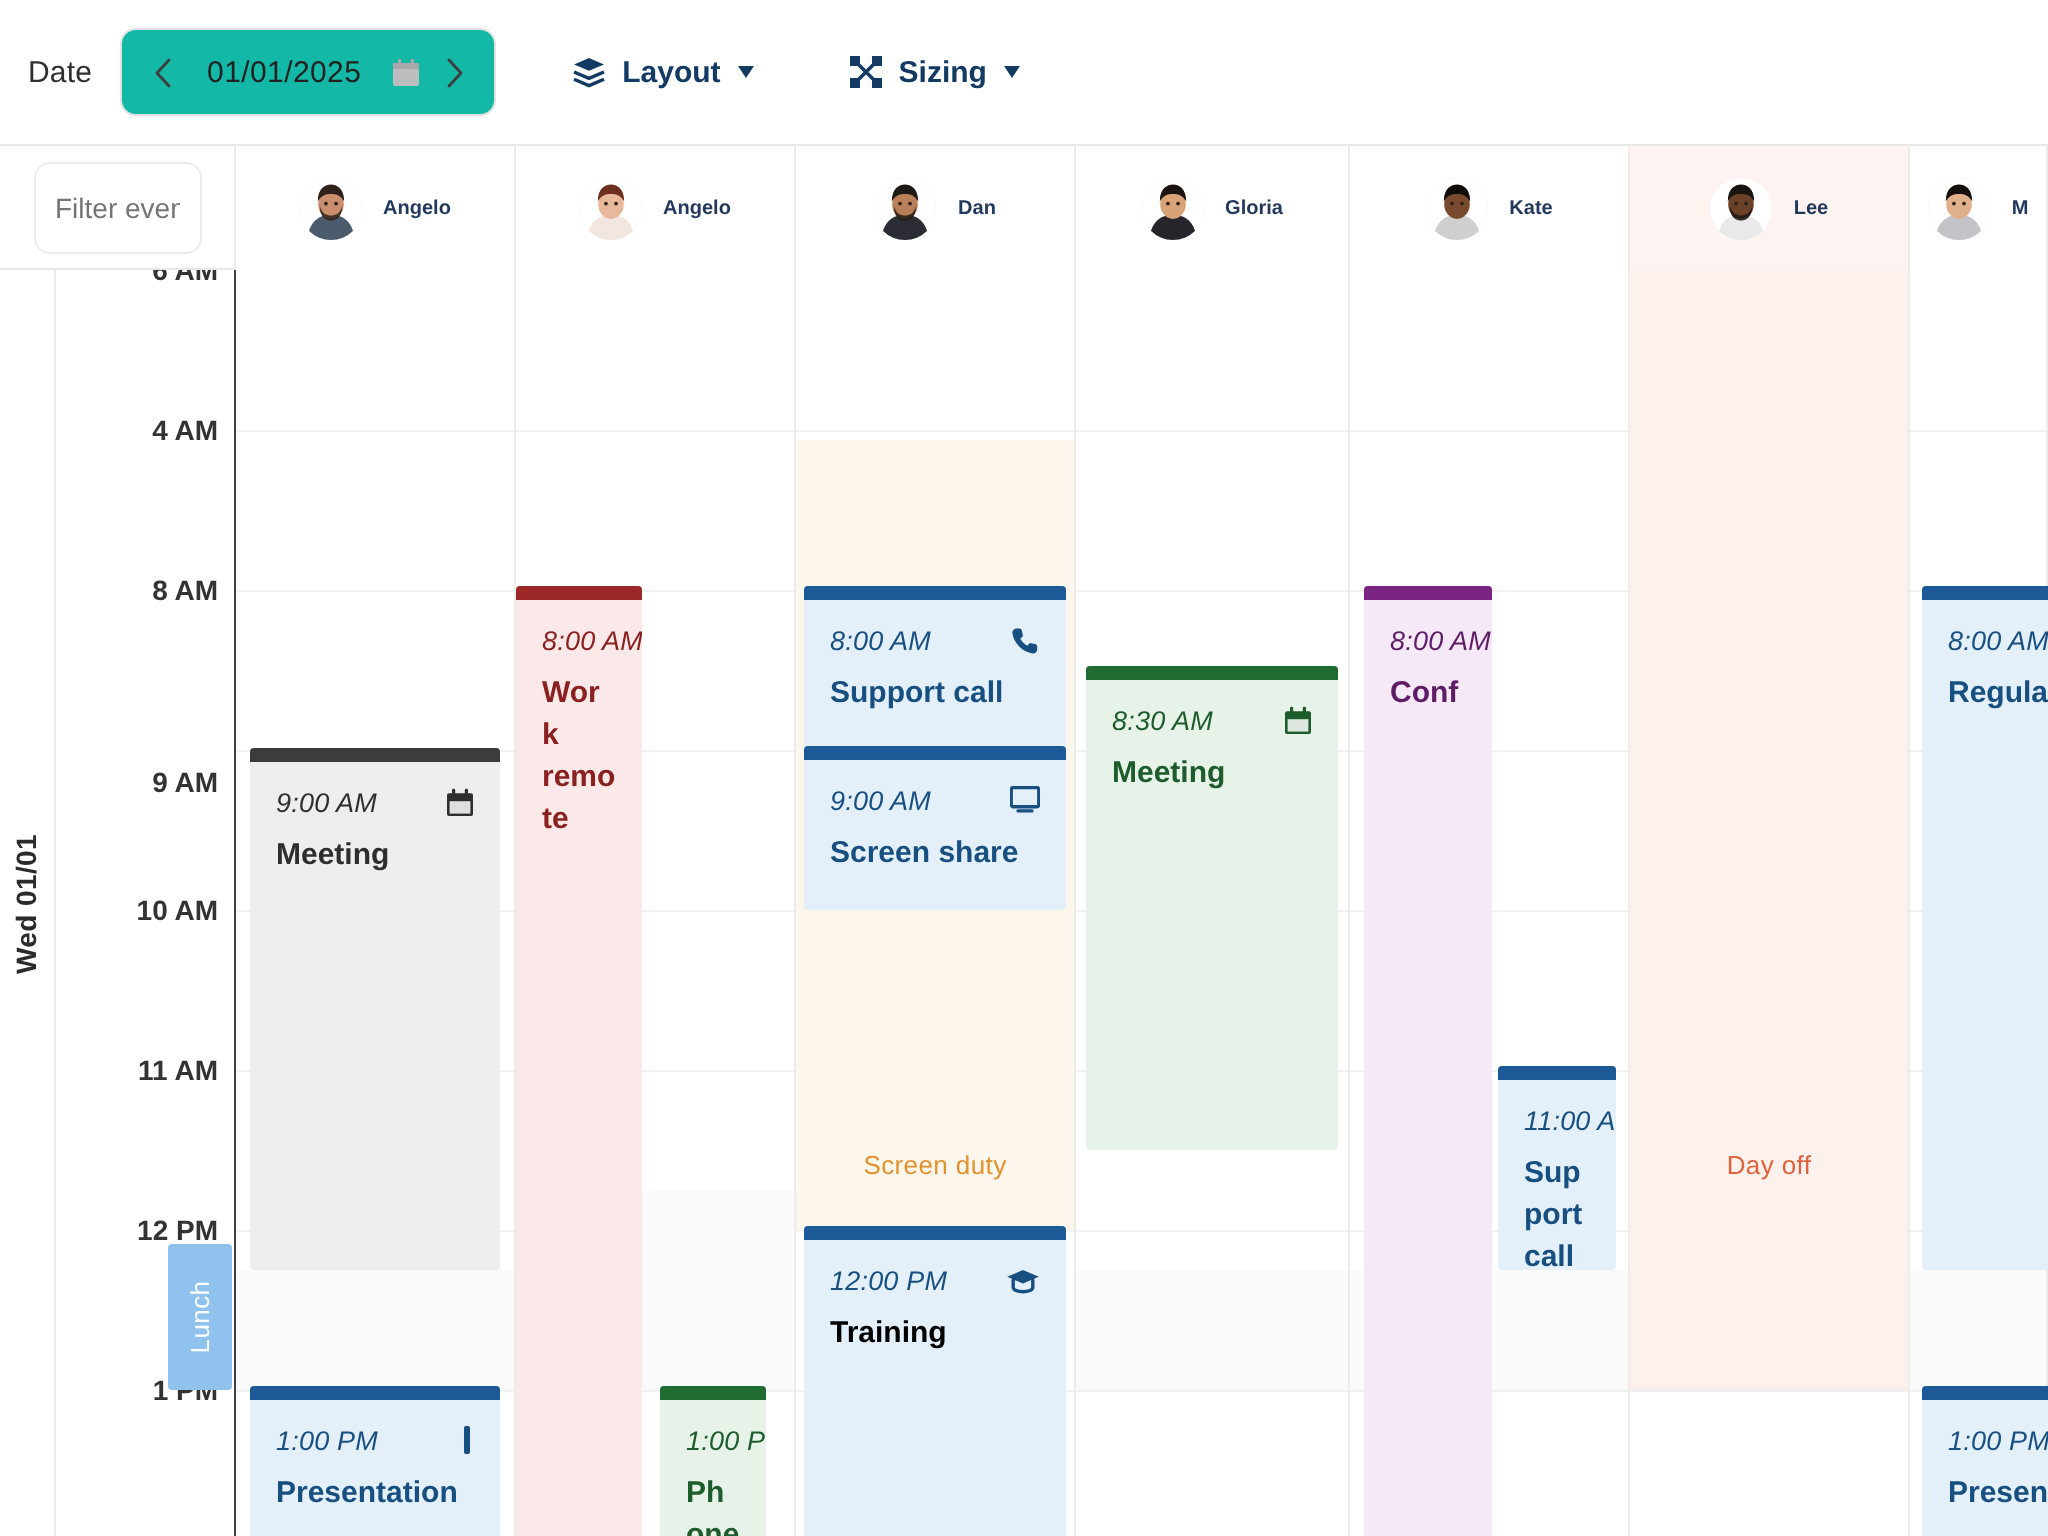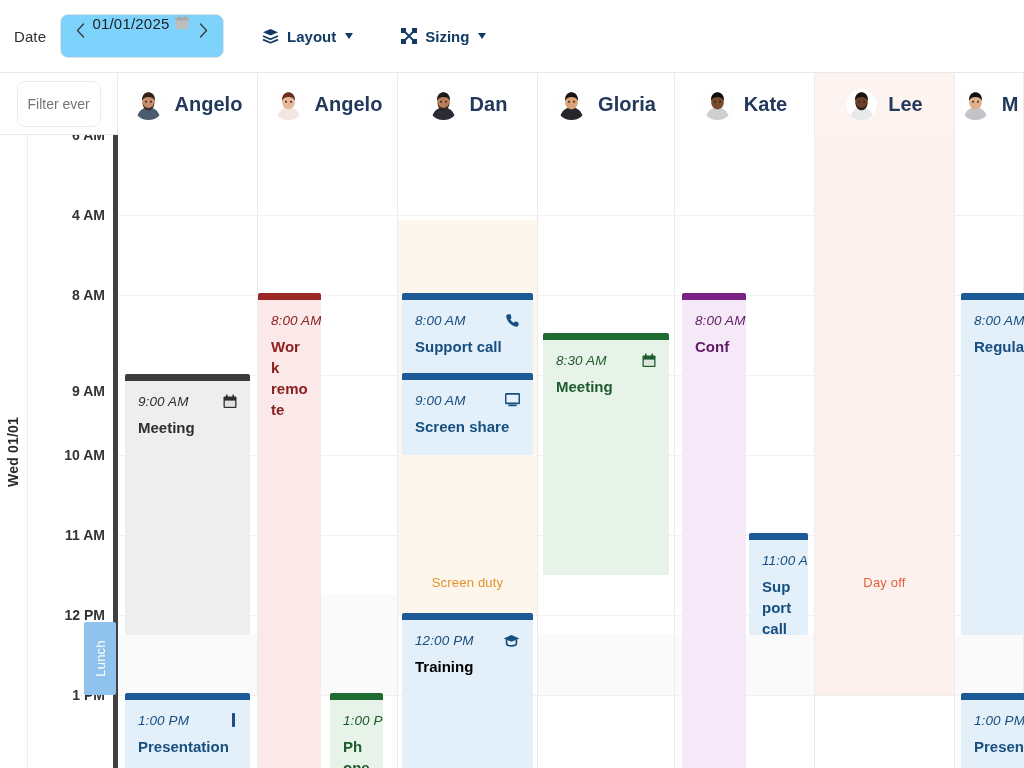--- a/index.html
+++ b/index.html
@@ -20,24 +20,24 @@
     background: #ffffff;
     border-bottom: 1px solid #e8e8e8;
     display: flex; align-items: center;
   }
   .tb-label {
     font-size: 15px; color: #2f2f2f;
     margin-left: 14px; margin-right: 14px;
     letter-spacing: .1px;
   }
   .date-box {
-    height: 44px; width: 164px;
+    height: 44px; width: 188px;
     border: 1px solid #e2e2e2; border-radius: 8px;
-    background: #7dd3fc;
-    display: flex; align-items: flex-start;
+    background: #14b8a6;
+    display: flex; align-items: center;
     padding: 0 9px;
     gap: 2px;
   }
   .chev {
     width: 22px; height: 30px;
     display: flex; align-items: center; justify-content: center;
     color: #3d3d3d; font-size: 17px;
     cursor: pointer;
     user-select: none;
   }
@@ -98,21 +98,21 @@
   }
   .res-head.off { background: #fdf4f1; }
   .avatar {
     width: 31px; height: 31px; border-radius: 50%;
     overflow: hidden; position: relative;
     flex: none;
     background: #dfe4ea;
   }
   .avatar .face { position: absolute; left: 0; top: 0; width: 100%; height: 100%; }
   .res-name {
-    font-size: 20px; font-weight: bold; color: #23395b;
+    font-size: 10px; font-weight: bold; color: #23395b;
     white-space: nowrap;
   }
 
   
   #body {
     position: absolute; left: 0; top: 135px;
     width: 1024px; height: 633px;
     overflow: hidden;
     background: #fff;
   }
@@ -124,21 +124,21 @@
   }
   #daylabel {
     transform: rotate(-90deg);
     white-space: nowrap;
     font-size: 14px; font-weight: bold; color: #2b2b2b;
     letter-spacing: .2px;
   }
   #timecol {
     position: absolute; left: 28px; top: 0;
     width: 90px; height: 633px;
-    border-right: 5px solid #404040;
+    border-right: 1px solid #404040;
   }
   .tick {
     position: absolute; right: 8px;
     font-size: 14px; font-weight: bold; color: #333;
     transform: translateY(-50%);
     white-space: nowrap;
   }
   .hline {
     position: absolute; left: 118px; right: 0;
     height: 1px; background: #f1f1f1;

